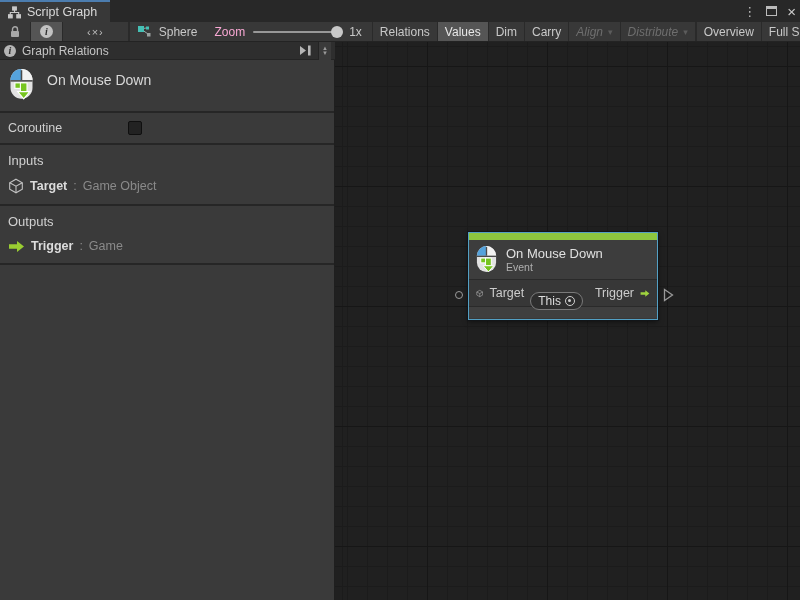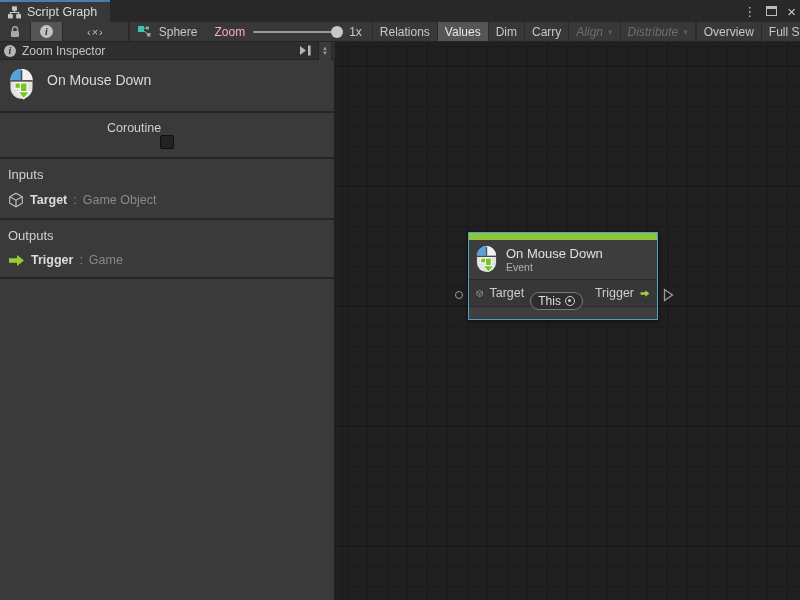--- a/index.html
+++ b/index.html
@@ -42,21 +42,21 @@
     border-right:1px solid #1f1f1f; }
   .insp-header { position:absolute; left:0; top:0; width:335px; height:18px; background:#2e2e2e;
     border-bottom:1px solid #242424; display:flex; align-items:center; gap:6px; padding:0 4px; }
   .insp-header .info-circle { width:12px; height:12px; }
   .insp-title { color:#c4c4c4; font-size:12px; flex:1; }
   .spinner { display:flex; flex-direction:column; line-height:5px; font-size:6px; color:#9a9a9a;
     background:#3a3a3a; padding:2px 3px; border-left:1px solid #242424; height:18px; justify-content:center; }
   .sect { border-bottom:2px solid #262626; }
   .event-block { display:flex; align-items:flex-start; gap:12px; padding:8px 8px 10px 8px; }
   .event-title { font-size:14px; color:#d8d8d8; padding-top:4px; }
-  .row { display:flex; align-items:center; padding:8px;flex-direction:column; }
+  .row { display:flex; align-items:center; padding:8px; }
   .coroutine-label { color:#cfcfcf; font-size:12.5px; width:120px; }
   .checkbox { width:14px; height:14px; background:#222; border:1px solid #0f0f0f; border-radius:2px; }
   .sect-title { color:#d0d0d0; font-size:13px; padding:8px 12px 4px 8px; }
   .port-row { display:flex; align-items:center; gap:6px; padding:6px 8px 10px 8px; font-size:12.5px; }
   .port-name { color:#dcdcdc; font-weight:bold; }
   .port-type { color:#8a8a8a; }
   .fill { height:300px; }
 
   
   .canvas { position:absolute; left:335px; top:42px; width:465px; height:558px; background:#202020;
@@ -170,21 +170,21 @@
     <div class="tbtn" style="border-right:none;">
       <span>Full Screen</span>
     </div>
   </div>
 
   <div class="canvas"></div>
 
   <div class="inspector">
     <div class="insp-header">
       <span class="info-circle" style="background:#b5b5b5;">i</span>
-      <span class="insp-title">Zoom Inspector</span>
+      <span class="insp-title">Graph Relations</span>
       <svg width="13" height="11" viewBox="0 0 13 11">
         <polygon points="1,1 7,5.5 1,10" fill="#b5b5b5"></polygon>
         <rect x="9" y="0.5" width="2.6" height="10" fill="#b5b5b5"></rect>
       </svg>
       <span class="spinner">
         <span>▲</span>
         <span>▼</span>
       </span>
     </div>
 

